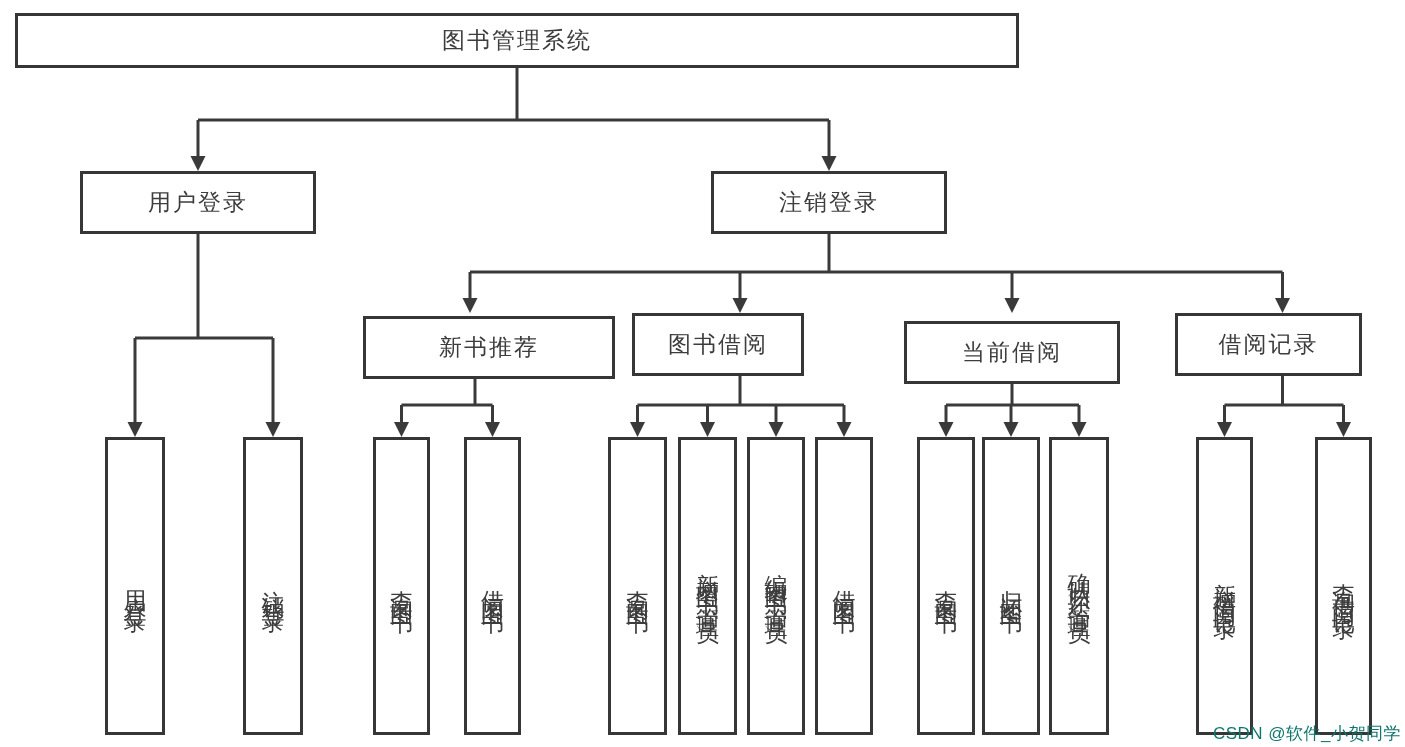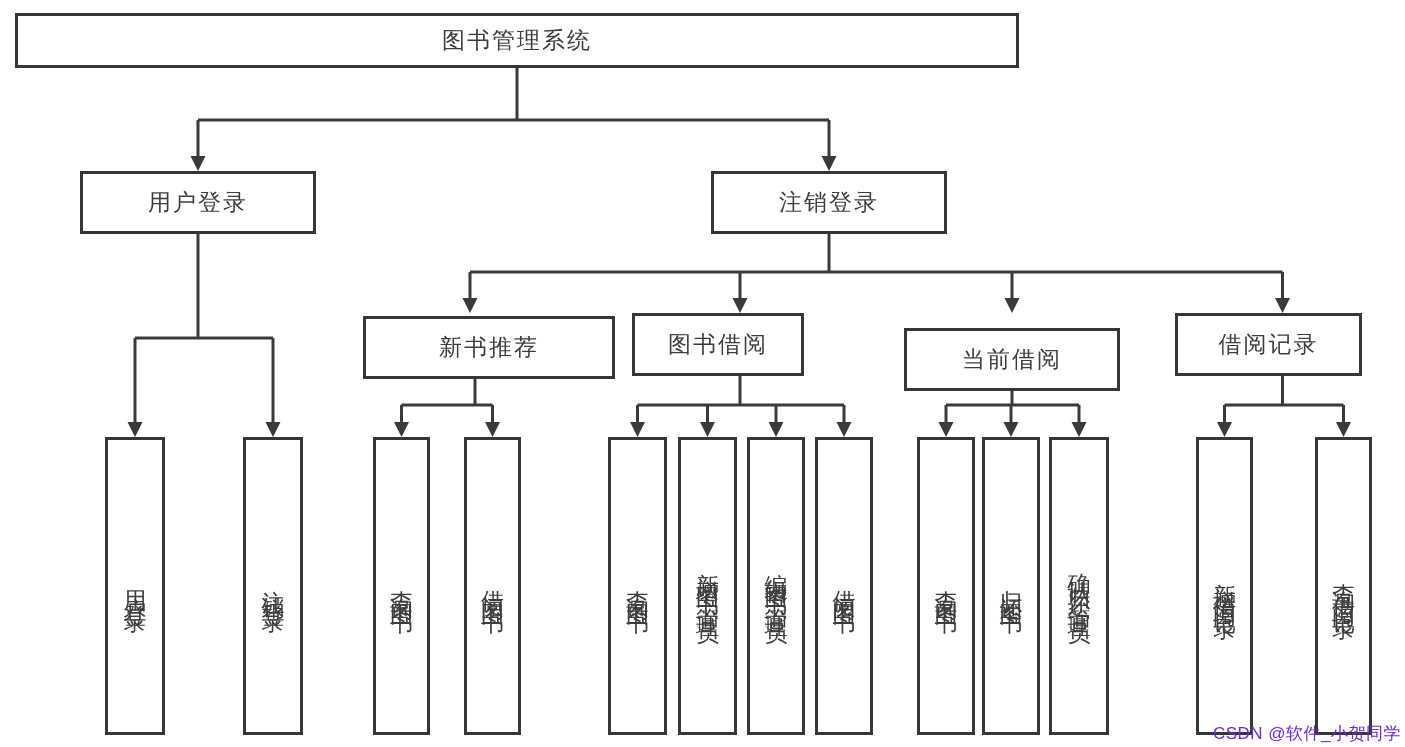--- a/index.html
+++ b/index.html
@@ -30,21 +30,21 @@
     text-orientation:mixed;
     font-size:23px;
     letter-spacing:7px;
     line-height:1;
     color:#3d3d3d;
   }
   #watermark{
     position:absolute;
     right:4px;bottom:2px;
     font-size:17px;
-    color:#6d28d9;
+    color:#0f766e;
     letter-spacing:0.5px;
     white-space:nowrap;
   }
 </style>
 </head>
 <body>
 
 <div id="stage">
 
   <svg id="wires" viewBox="0 0 1405 747" xmlns="http://www.w3.org/2000/svg">
@@ -112,21 +112,21 @@
   <div class="box" style="left:711px;top:171px;width:236px;height:63px">
     <span class="hlabel">注销登录</span>
   </div>
 
   <div class="box" style="left:363px;top:316px;width:252px;height:63px">
     <span class="hlabel">新书推荐</span>
   </div>
   <div class="box" style="left:632px;top:313px;width:172px;height:63px">
     <span class="hlabel">图书借阅</span>
   </div>
-  <div class="box" style="left:904px;top:328px;width:216px;height:63px">
+  <div class="box" style="left:904px;top:321px;width:216px;height:63px">
     <span class="hlabel">当前借阅</span>
   </div>
   <div class="box" style="left:1175px;top:313px;width:187px;height:63px">
     <span class="hlabel">借阅记录</span>
   </div>
 
   <div class="box leaf" style="left:105px;top:437px;width:60px;height:298px">
     <span class="vlabel">用户登录</span>
   </div>
   <div class="box leaf" style="left:243px;top:437px;width:60px;height:298px">

